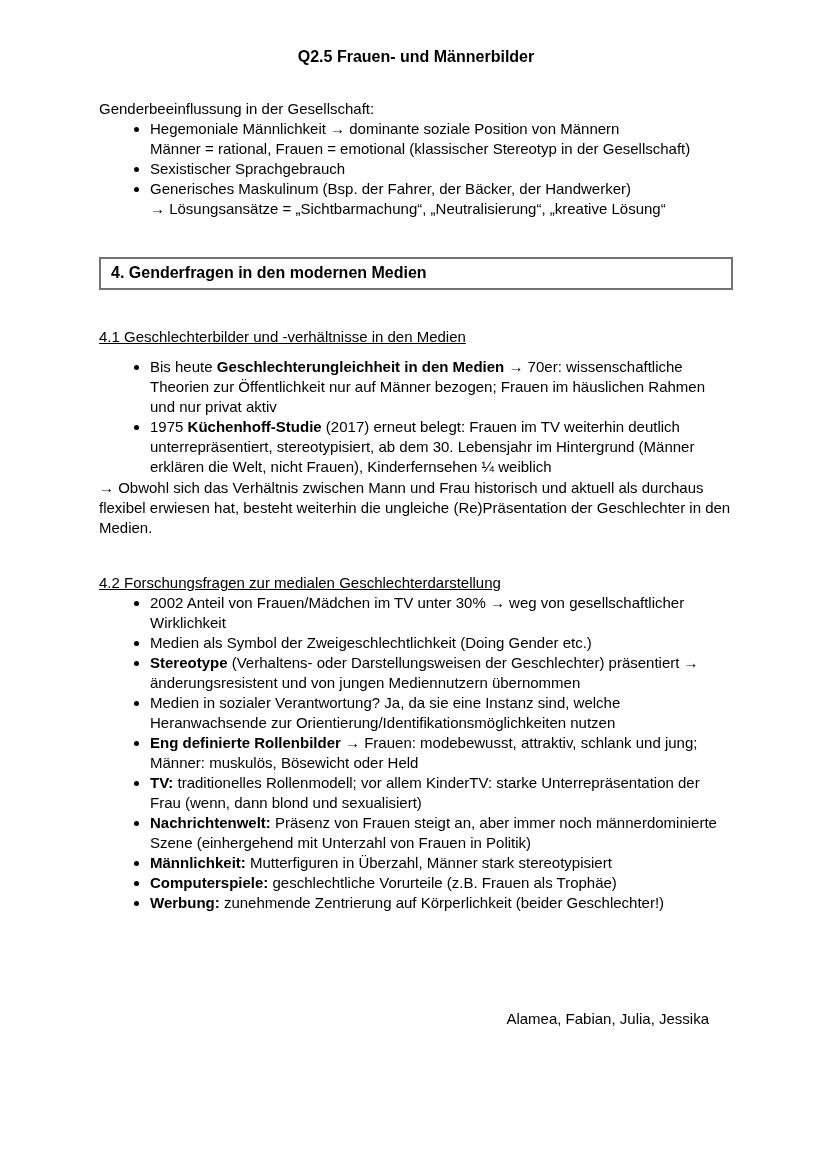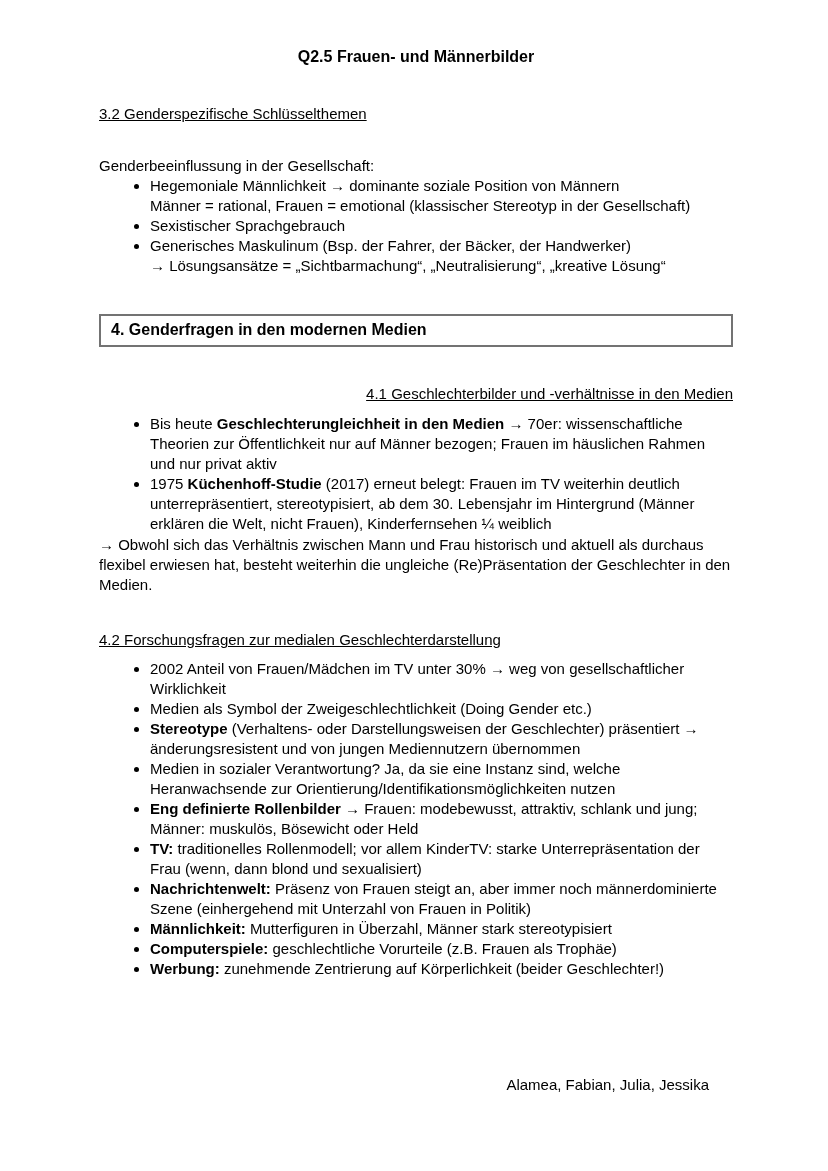--- a/index.html
+++ b/index.html
@@ -43,41 +43,40 @@
   }
   .boxed {
     margin-top: 38px;
     border: 2px solid #737373;
     font-size: 16px;
     font-weight: bold;
     line-height: 20px;
     padding: 4px 10px 5px 10px;
     width: 100%;
   }
-  .h41 { margin-top: 37px; text-align: right; }
+  .h41 { margin-top: 37px; }
   .list2 { margin-top: 10px; }
   .conclusion { margin-top: 1px; }
   .h42 { margin-top: 35px; }
-  .list3 { margin-top: 9px; }
+  .list3 { }
   .footer {
     margin-top: 96px;
     margin-right: 24px;
     text-align: right;
     line-height: 20px;
   }
   .b { font-weight: bold; }
 </style>
 </head>
 <body>
 
 <div class="page">
 
   <h1 class="title">Q2.5 Frauen- und Männerbilder</h1>
 
-  <h2 class="h-underline h32">3.2 Genderspezifische Schlüsselthemen</h2>
 
   <p class="intro">Genderbeeinflussung in der Gesellschaft:</p>
 
   <ul class="bullets list1">
       <li><span>Hegemoniale Männlichkeit → dominante soziale Position von Männern
 Männer = rational, Frauen = emotional (klassischer Stereotyp in der Gesellschaft)</span></li>
       <li><span>Sexistischer Sprachgebrauch</span></li>
       <li><span>Generisches Maskulinum (Bsp. der Fahrer, der Bäcker, der Handwerker)
 → Lösungsansätze = „Sichtbarmachung“, „Neutralisierung“, „kreative Lösung“</span></li>
     </ul>

